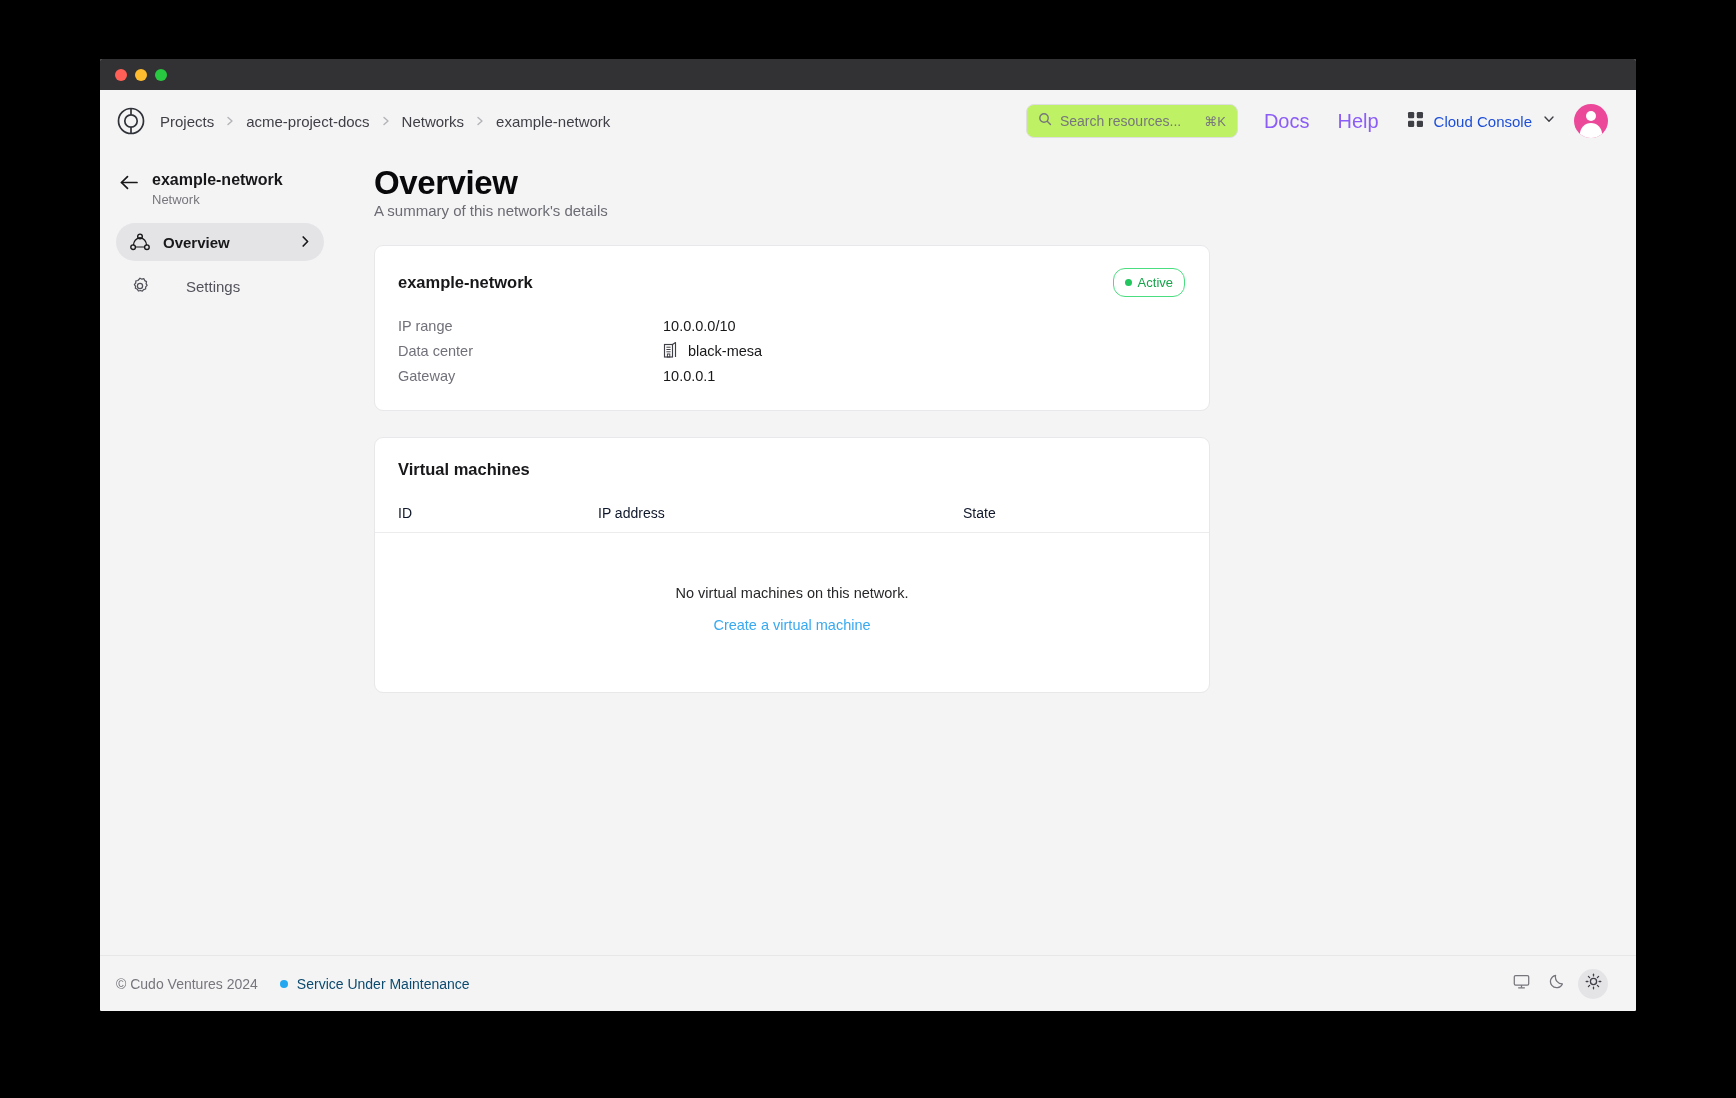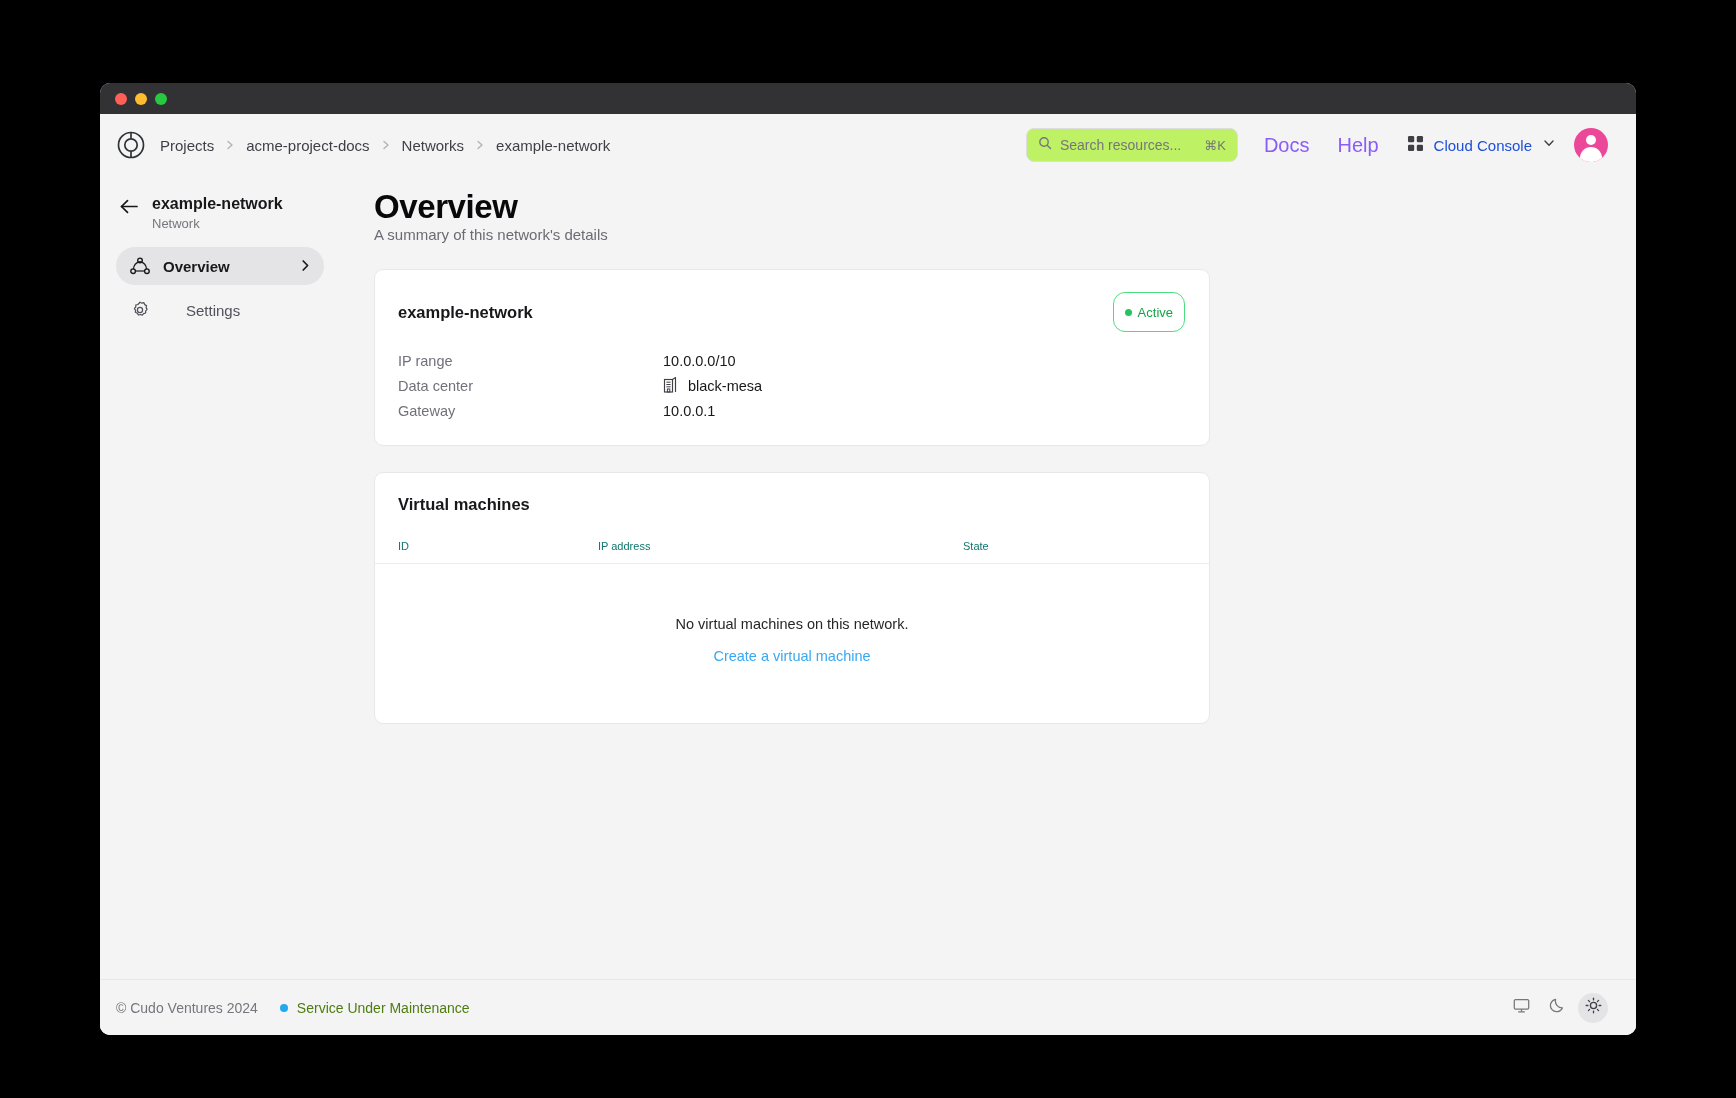--- a/index.html
+++ b/index.html
@@ -9,24 +9,24 @@
     height: 1098px;
     background: #000000;
     font-family: "Liberation Sans", sans-serif;
     overflow: hidden;
   }
 
   
   .window {
     position: absolute;
     left: 100px;
-    top: 83px;
+    top: 59px;
     width: 1536px;
     height: 952px;
-    border-radius: 10px;
+    border-radius: 2px;
     overflow: hidden;
     background: #f4f4f5;
     box-shadow: 0 16px 50px rgba(0,0,0,0.55);
   }
   .titlebar {
     height: 31px;
     background: #323234;
     display: flex;
     align-items: center;
     padding-left: 15px;
@@ -196,21 +196,21 @@
   }
 
   .card-head {
     display: flex;
     align-items: center;
     padding: 22px 24px 0 23px;
   }
   .card-title { font-size: 16.5px; font-weight: bold; color: #18181b; }
   .badge {
     margin-left: auto;
-    height: 40px;
+    height: 29px;
     border: 1px solid #4ade80;
     border-radius: 12px;
     background: #ffffff;
     display: flex;
     align-items: center;
     gap: 6px;
     padding: 0 11px;
   }
   .badge-dot { width: 7px; height: 7px; border-radius: 50%; background: #22c55e; }
   .badge-text { font-size: 13px; color: #16a34a; }
@@ -220,21 +220,21 @@
   .det-key { width: 265px; flex: 0 0 265px; font-size: 14.5px; color: #71717a; }
   .det-val { font-size: 14.5px; color: #18181b; display: flex; align-items: center; gap: 9px; }
 
   .vm-head { padding: 22px 23px 0 23px; }
   .table { width: 100%; margin-top: 26px; }
   .thead {
     display: flex;
     padding: 0 23px 11px 23px;
     border-bottom: 1px solid #ececee;
   }
-  .th { font-size: 11px; color: #0f766e; }
+  .th { font-size: 14px; color: #0f172a; }
   .th.id { width: 200px; flex: 0 0 200px; }
   .th.ip { width: 365px; flex: 0 0 365px; }
   .th.state { flex: 1; }
   .empty {
     padding: 52px 0 58px 0;
     text-align: center;
   }
   .empty-text { font-size: 14.5px; color: #27272a; }
   .empty-link {
     font-size: 14.5px;
@@ -250,21 +250,21 @@
     flex: 0 0 56px;
     border-top: 1px solid #e7e7e9;
     display: flex;
     align-items: center;
     padding: 0 28px 0 16px;
     background: #f4f4f5;
   }
   .foot-copy { font-size: 14px; color: #76767c; }
   .foot-status { display: flex; align-items: center; gap: 9px; margin-left: 22px; }
   .foot-status-dot { width: 8px; height: 8px; border-radius: 50%; background: #22a7f0; }
-  .foot-status-text { font-size: 14px; color: #4d7c0f; }
+  .foot-status-text { font-size: 14px; color: #0c4a6e; }
   .theme-group { margin-left: auto; display: flex; align-items: center; gap: 6px; }
   .theme-btn {
     width: 30px; height: 30px;
     border-radius: 50%;
     display: flex; align-items: center; justify-content: center;
     cursor: pointer;
   }
   .theme-btn.selected { background: #e4e4e7; }
 </style>
 </head>

